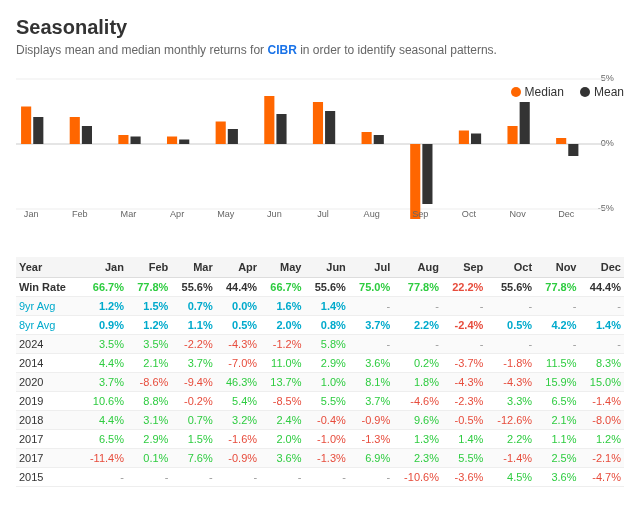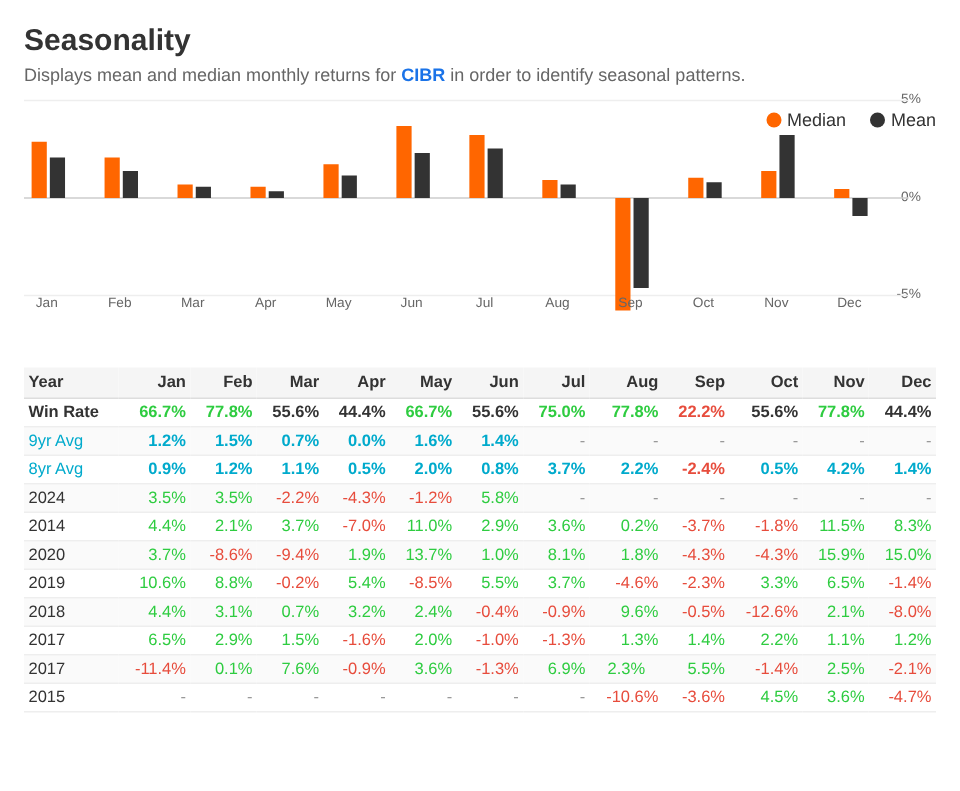--- a/index.html
+++ b/index.html
@@ -1,19 +1,19 @@
 <!DOCTYPE html>
 <html><head>
   <meta charset="utf-8">
   <style>
     * { box-sizing: border-box; margin: 0; padding: 0; }
     body { font-family: Arial, sans-serif; font-size: 12px; background: #fff; color: #333; padding: 16px; width: 640px; }
     
     h1 { font-size: 20px; font-weight: 600; color: #333; margin-bottom: 4px; }
-    .subtitle { font-size: 12px; color: #666; margin-bottom: 0; }
+    .subtitle { font-size: 12px; color: #666; margin-bottom: 12px; }
     .subtitle a { color: #1a73e8; text-decoration: none; font-weight: 600; }
     
     .chart-container { position: relative; width: 100%; height: 180px; margin-bottom: 4px; }
     .legend { display: flex; align-items: center; gap: 16px; position: absolute; top: 16px; right: 0; font-size: 12px; }
     .legend-item { display: flex; align-items: center; gap: 4px; }
     .legend-dot { width: 10px; height: 10px; border-radius: 50%; }
     
     
     table { width: 100%; border-collapse: collapse; margin-top: 8px; font-size: 11px; }
     th { background: #f5f5f5; font-weight: 600; padding: 4px 3px; text-align: right; border-bottom: 1px solid #ddd; color: #333; }
@@ -199,21 +199,21 @@
         <td style="color: rgb(231, 76, 60);">-3.7%</td>
         <td style="color: rgb(231, 76, 60);">-1.8%</td>
         <td style="color: rgb(46, 204, 64);">11.5%</td>
         <td style="color: rgb(46, 204, 64);">8.3%</td>
       </tr>
       <tr>
         <td>2020</td>
         <td style="color: rgb(46, 204, 64);">3.7%</td>
         <td style="color: rgb(231, 76, 60);">-8.6%</td>
         <td style="color: rgb(231, 76, 60);">-9.4%</td>
-        <td style="color: rgb(46, 204, 64);">1.9%</td>
+        <td style="color: rgb(46, 204, 64);">46.3%</td>
         <td style="color: rgb(46, 204, 64);">13.7%</td>
         <td style="color: rgb(46, 204, 64);">1.0%</td>
         <td style="color: rgb(46, 204, 64);">8.1%</td>
         <td style="color: rgb(46, 204, 64);">1.8%</td>
         <td style="color: rgb(231, 76, 60);">-4.3%</td>
         <td style="color: rgb(231, 76, 60);">-4.3%</td>
         <td style="color: rgb(46, 204, 64);">15.9%</td>
         <td style="color: rgb(46, 204, 64);">15.0%</td>
       </tr>
       <tr>
@@ -263,21 +263,21 @@
       </tr>
       <tr>
         <td>2017</td>
         <td style="color: rgb(231, 76, 60);">-11.4%</td>
         <td style="color: rgb(46, 204, 64);">0.1%</td>
         <td style="color: rgb(46, 204, 64);">7.6%</td>
         <td style="color: rgb(231, 76, 60);">-0.9%</td>
         <td style="color: rgb(46, 204, 64);">3.6%</td>
         <td style="color: rgb(231, 76, 60);">-1.3%</td>
         <td style="color: rgb(46, 204, 64);">6.9%</td>
-        <td style="color: rgb(46, 204, 64); text-align: center;">2.3%</td>
+        <td style="color: rgb(46, 204, 64);">2.3%</td>
         <td style="color: rgb(46, 204, 64);">5.5%</td>
         <td style="color: rgb(231, 76, 60);">-1.4%</td>
         <td style="color: rgb(46, 204, 64);">2.5%</td>
         <td style="color: rgb(231, 76, 60);">-2.1%</td>
       </tr>
       <tr>
         <td>2015</td>
         <td style="color: rgb(153, 153, 153);">-</td>
         <td style="color: rgb(153, 153, 153);">-</td>
         <td style="color: rgb(153, 153, 153);">-</td>

